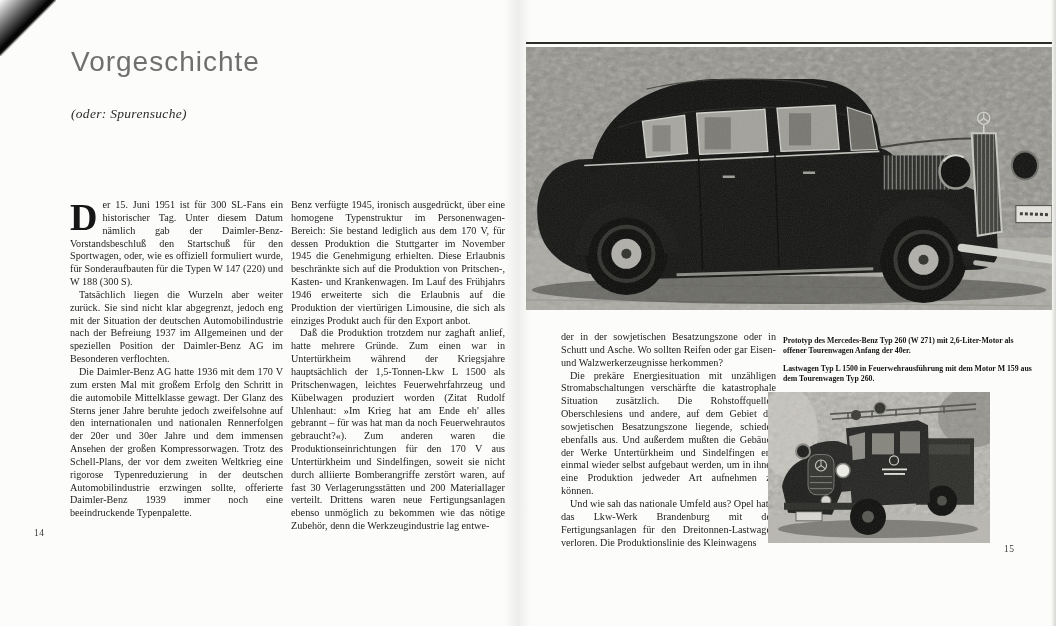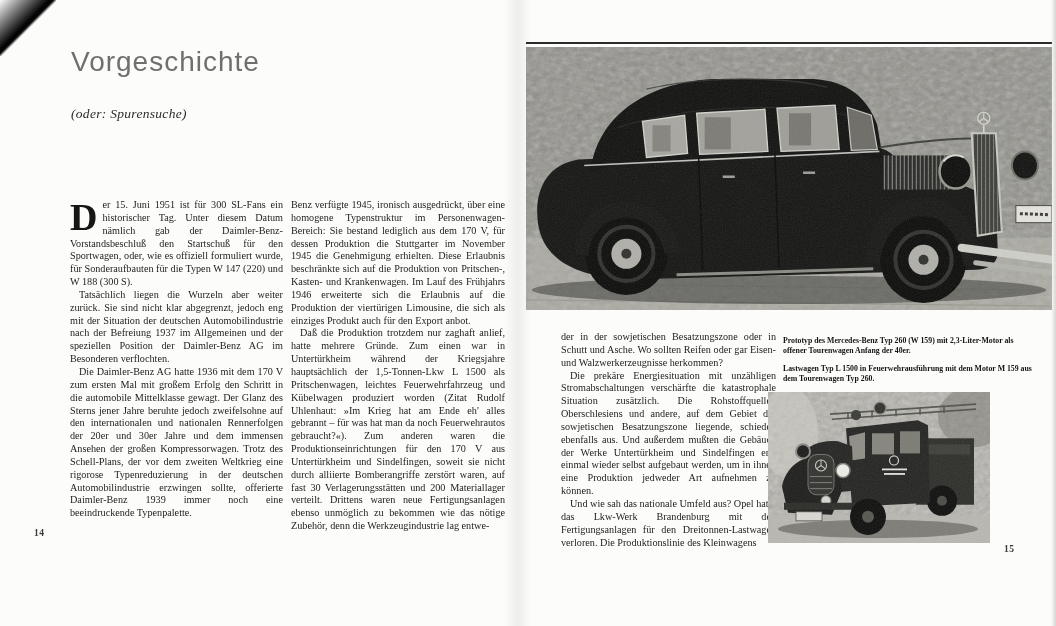--- a/index.html
+++ b/index.html
@@ -33,21 +33,21 @@
   .col2L{left:291px;top:199px;width:214px;}
   .col1R{left:561px;top:331px;width:215px;}
   .caption{
     position:absolute;left:783px;width:256px;
     font-size:7.8px;line-height:9.8px;font-weight:bold;color:#141414;
     text-align:left;
   }
   .cap1{top:336px;}
   .cap2{top:364px;}
   .pagenum{
-    position:absolute;top:528px;font-size:9.5px;font-weight:bold;
+    position:absolute;top:528px;font-size:9.5px;font-weight:normal;
     color:#3a3a3a;letter-spacing:.5px;
   }
   .pn-left{left:34px;}
   .pn-right{left:1004px;margin-top:16px;}
   
   .toprule{position:absolute;left:526px;top:42px;width:526px;height:2px;background:#2b2b28;}
   .main-photo{position:absolute;left:526px;top:47px;width:526px;height:263px;}
   .truck-photo{position:absolute;left:768px;top:392px;width:222px;height:151px;}
   .gutter{
     position:absolute;left:503px;top:0;width:28px;height:626px;
@@ -192,21 +192,21 @@
         <rect width="524" height="262" filter="url(#mp-grain)" opacity="0.15"></rect>
       </svg>
     </div>
 
     <div class="bodycol col1R">
       <p>der in der sowjetischen Besatzungszone oder in Schutt und Asche. Wo sollten Reifen oder gar Eisen- und Walzwerkerzeugnisse herkommen?</p>
       <p class="ind">Die prekäre Energiesituation mit unzähligen Stromabschaltungen verschärfte die katastrophale Situation zusätzlich. Die Rohstoffquellen Oberschlesiens und andere, auf dem Gebiet der sowjetischen Besatzungszone liegende, schieden ebenfalls aus. Und außerdem mußten die Gebäude der Werke Untertürkheim und Sindelfingen erst einmal wieder selbst aufgebaut werden, um in ihnen eine Produktion jedweder Art aufnehmen zu können.</p>
       <p class="ind">Und wie sah das nationale Umfeld aus? Opel hatte das Lkw-Werk Brandenburg mit den Fertigungsanlagen für den Dreitonnen-Lastwagen verloren. Die Produktionslinie des Kleinwagens</p>
     </div>
 
-    <div class="caption cap1">Prototyp des Mercedes-Benz Typ 260 (W 159) mit 2,3-Liter-Motor als offener Tourenwagen Anfang der 40er.</div>
+    <div class="caption cap1">Prototyp des Mercedes-Benz Typ 260 (W 271) mit 2,6-Liter-Motor als offener Tourenwagen Anfang der 40er.</div>
     <div class="caption cap2">Lastwagen Typ L 1500 in Feuerwehrausführung mit dem Motor M 159 aus dem Tourenwagen Typ 260.</div>
 
     <div class="truck-photo">
       <svg viewBox="0 0 222 150" width="222" height="151" preserveAspectRatio="none">
         <defs>
           <filter id="ft-grain">
               <feTurbulence type="fractalNoise" baseFrequency="0.9" numOctaves="2" stitchTiles="stitch"></feTurbulence>
               <feColorMatrix type="saturate" values="0"></feColorMatrix>
             </filter>
           <filter id="ft-fol">

